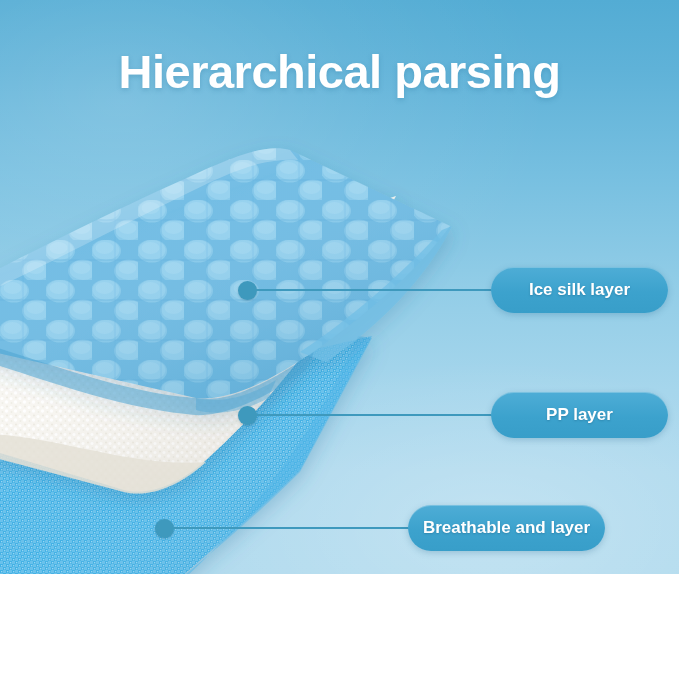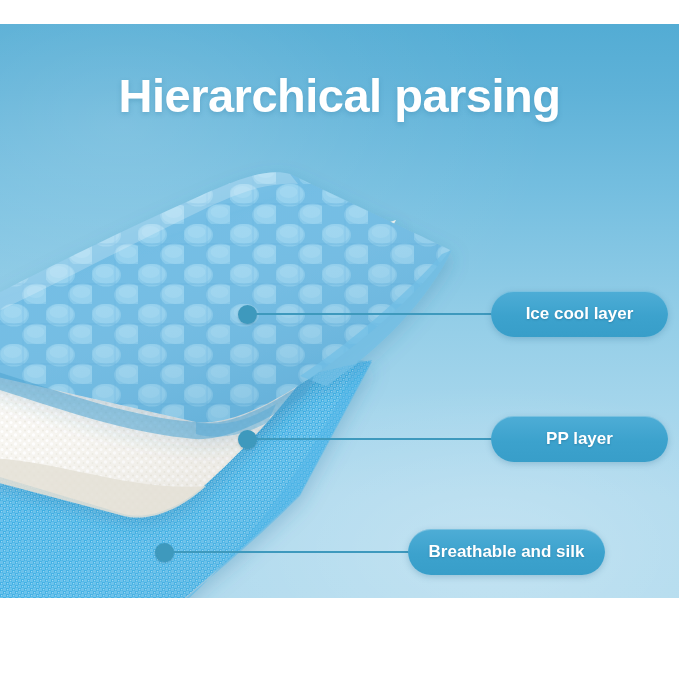--- a/index.html
+++ b/index.html
@@ -14,21 +14,20 @@
     overflow: hidden;
     font-family: "Liberation Sans", sans-serif;
     background: linear-gradient(180deg,
         #53acd4 0%,
         #5fb2d8 12%,
         #76bfe0 30%,
         #92cde7 50%,
         #a6d6ec 68%,
         #b0daee 82%,
         #b2dbee 100%);
-    margin-top: 24px;
   }
   
   #bg-glow {
     position: absolute;
     inset: 0;
     background: radial-gradient(ellipse 90% 70% at 18% 18%,
         rgba(255,255,255,0.16) 0%,
         rgba(255,255,255,0.05) 40%,
         rgba(255,255,255,0) 70%);
     pointer-events: none;
@@ -285,28 +284,28 @@
                C 240 154, 268 144, 290 150
                L 298 160
                C 262 158, 230 172, 190 192
                C 108 232, 14 282, -60 314 Z" fill="#ffffff" opacity="0.22"></path>
     </g>
   </svg>
 
   <div class="callout" id="callout-ice">
     <span class="callout-dot"></span>
     <span class="callout-line"></span>
-    <span class="callout-pill">Ice cool layer</span>
+    <span class="callout-pill">Ice silk layer</span>
   </div>
 
   <div class="callout" id="callout-pp">
     <span class="callout-dot"></span>
     <span class="callout-line"></span>
     <span class="callout-pill">PP layer</span>
   </div>
 
   <div class="callout" id="callout-breath">
     <span class="callout-dot"></span>
     <span class="callout-line"></span>
-    <span class="callout-pill">Breathable and silk</span>
+    <span class="callout-pill">Breathable and layer</span>
   </div>
 
 </div>
 
 </body></html>

